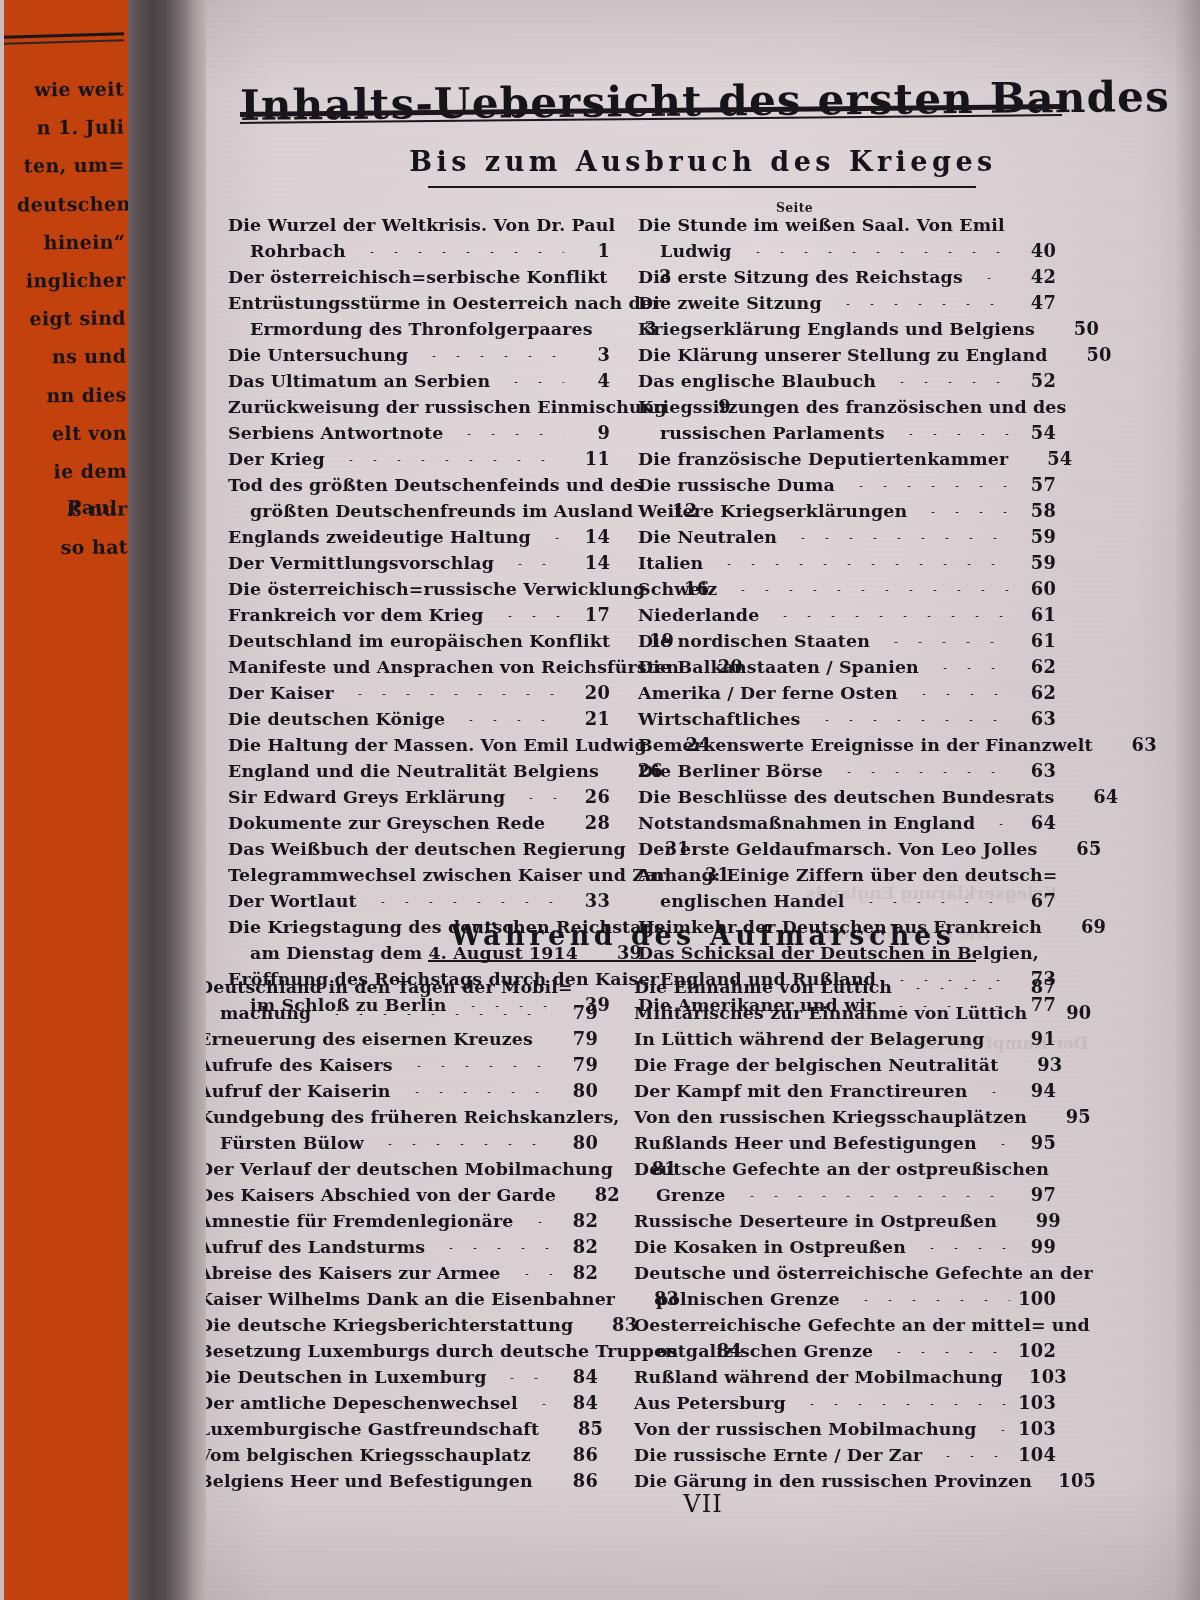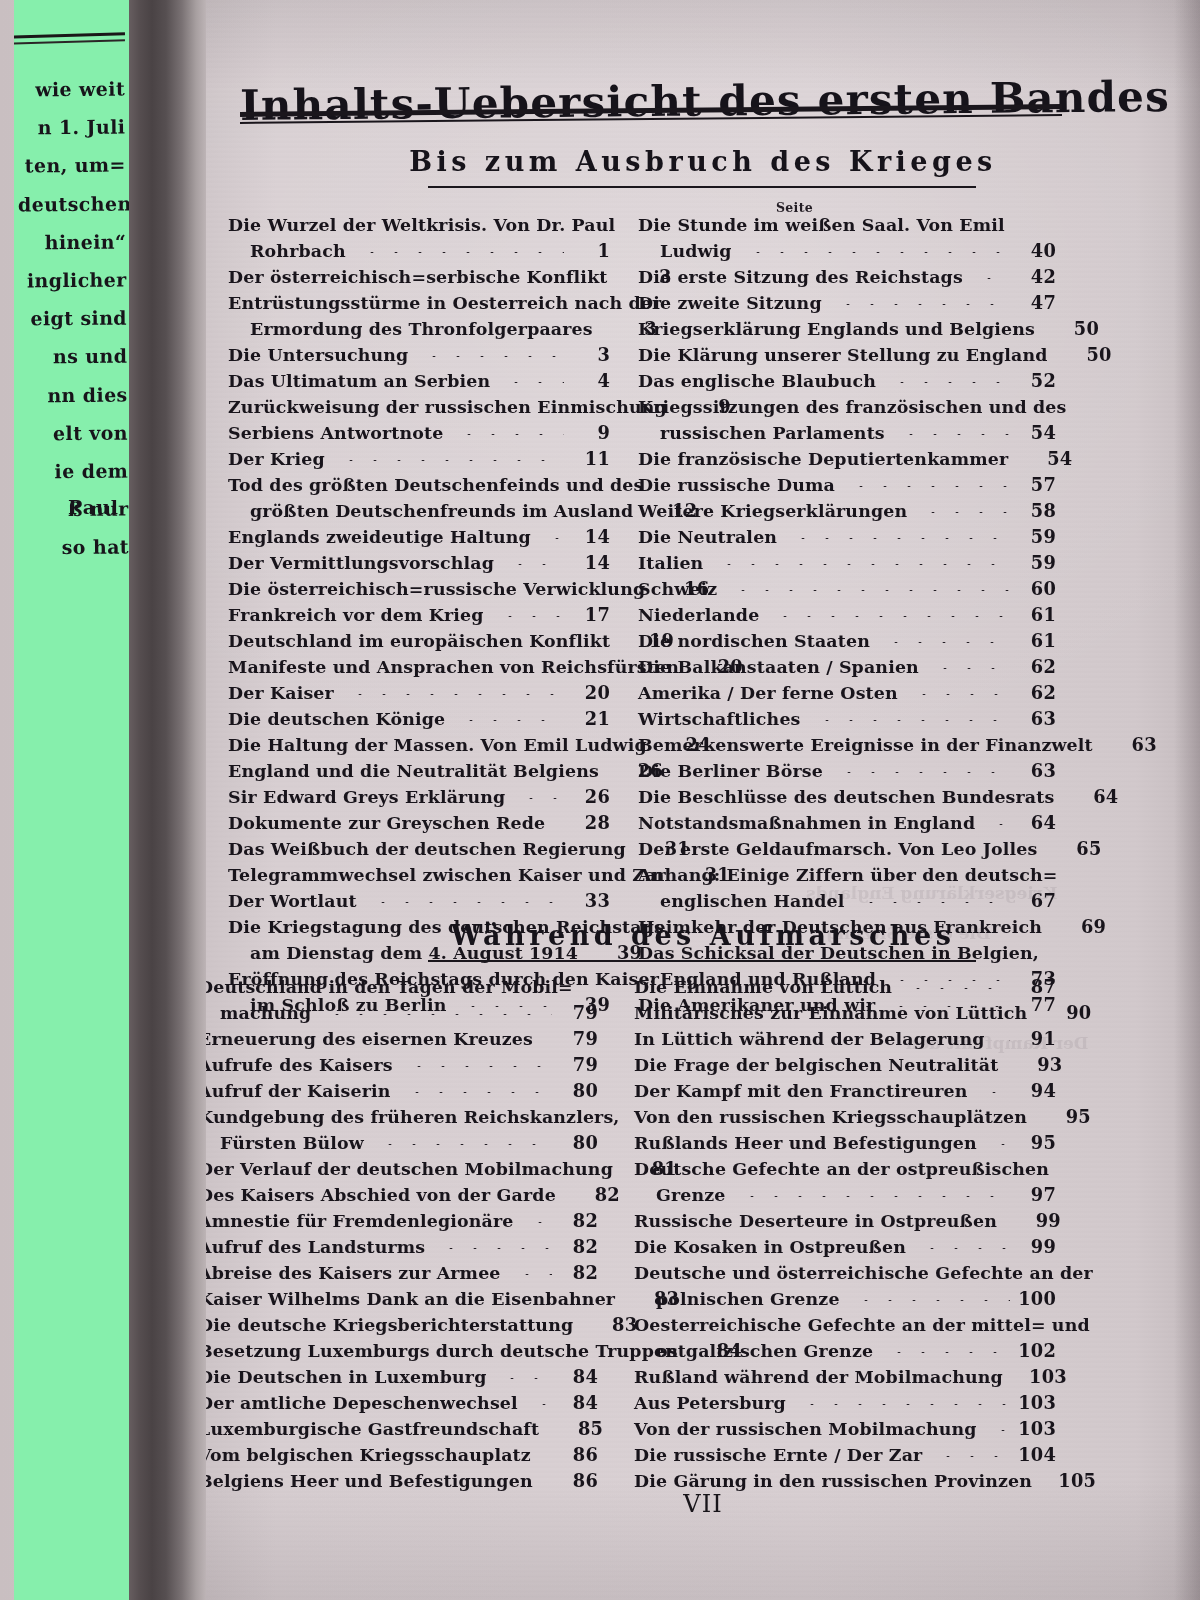--- a/index.html
+++ b/index.html
@@ -18,22 +18,22 @@
     background:linear-gradient(to right,
        #c9bfc1 0px, #cac1c3 58px,
        #b9afb1 78px, #8e8486 104px,
        #6e6567 124px, #554d4f 140px,
        #4a4345 152px, #564f51 166px,
        #7a7274 182px, #a79fa0 196px, #bdb4b6 206px);
     z-index:3;
   }
   
   .facing-page{
-    position:absolute;left:14px;top:0;width:115px;height:1600px;
-    background:#86efac;
+    position:absolute;left:4px;top:0;width:124px;height:1600px;
+    background:#c2410c;
     z-index:4;
     overflow:hidden;
   }
   .facing-rule{
     position:absolute;right:4px;top:34px;width:120px;height:3px;
     background:#1a1618;transform:rotate(-1.6deg);
   }
   .facing-rule2{
     position:absolute;right:4px;top:41px;width:120px;height:2px;
     background:#2b2527;transform:rotate(-1.6deg);

